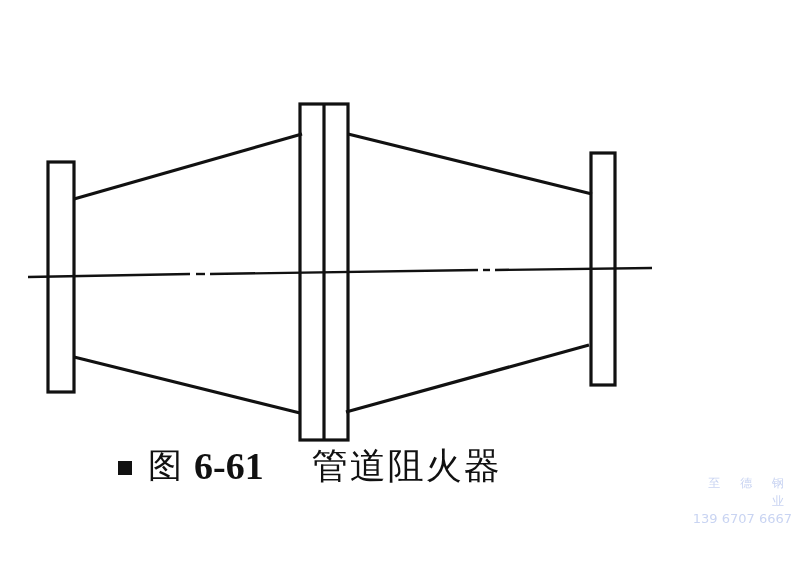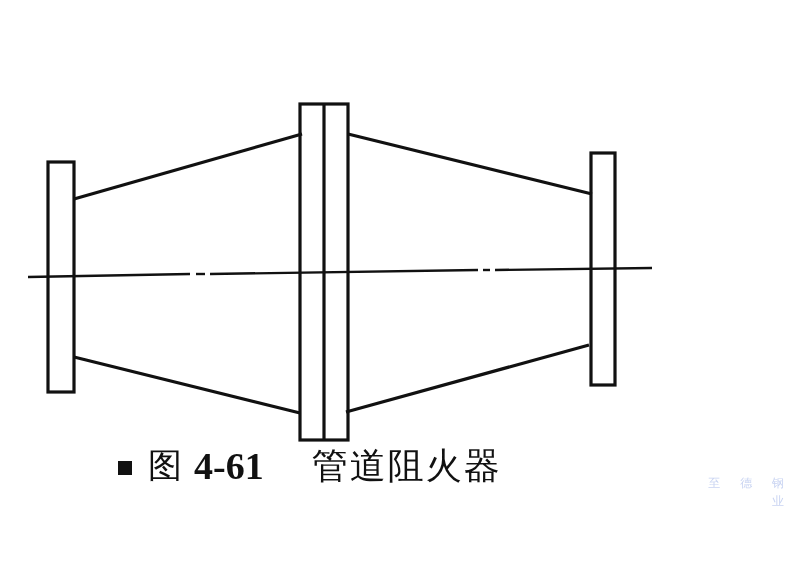--- a/index.html
+++ b/index.html
@@ -45,19 +45,20 @@
     <line x1="196" y1="274" x2="205" y2="274"></line>
     <line x1="210" y1="274" x2="478" y2="270"></line>
     <line x1="483" y1="270" x2="490" y2="270"></line>
     <line x1="495" y1="270" x2="652" y2="268"></line>
   </g>
 </svg>
 
 <div class="caption">
   <span class="bullet"></span>
   <span class="fig-label">图</span>
-  <span class="fig-num">4-61</span>
+  <span class="fig-num">6-61</span>
   <span class="fig-title">管道阻火器</span>
 </div>
 
 <div class="watermark">
   <div class="wm-name">至 德 钢 业</div>
+  <div class="wm-phone">139 6707 6667</div>
 </div>
 
 </body></html>

